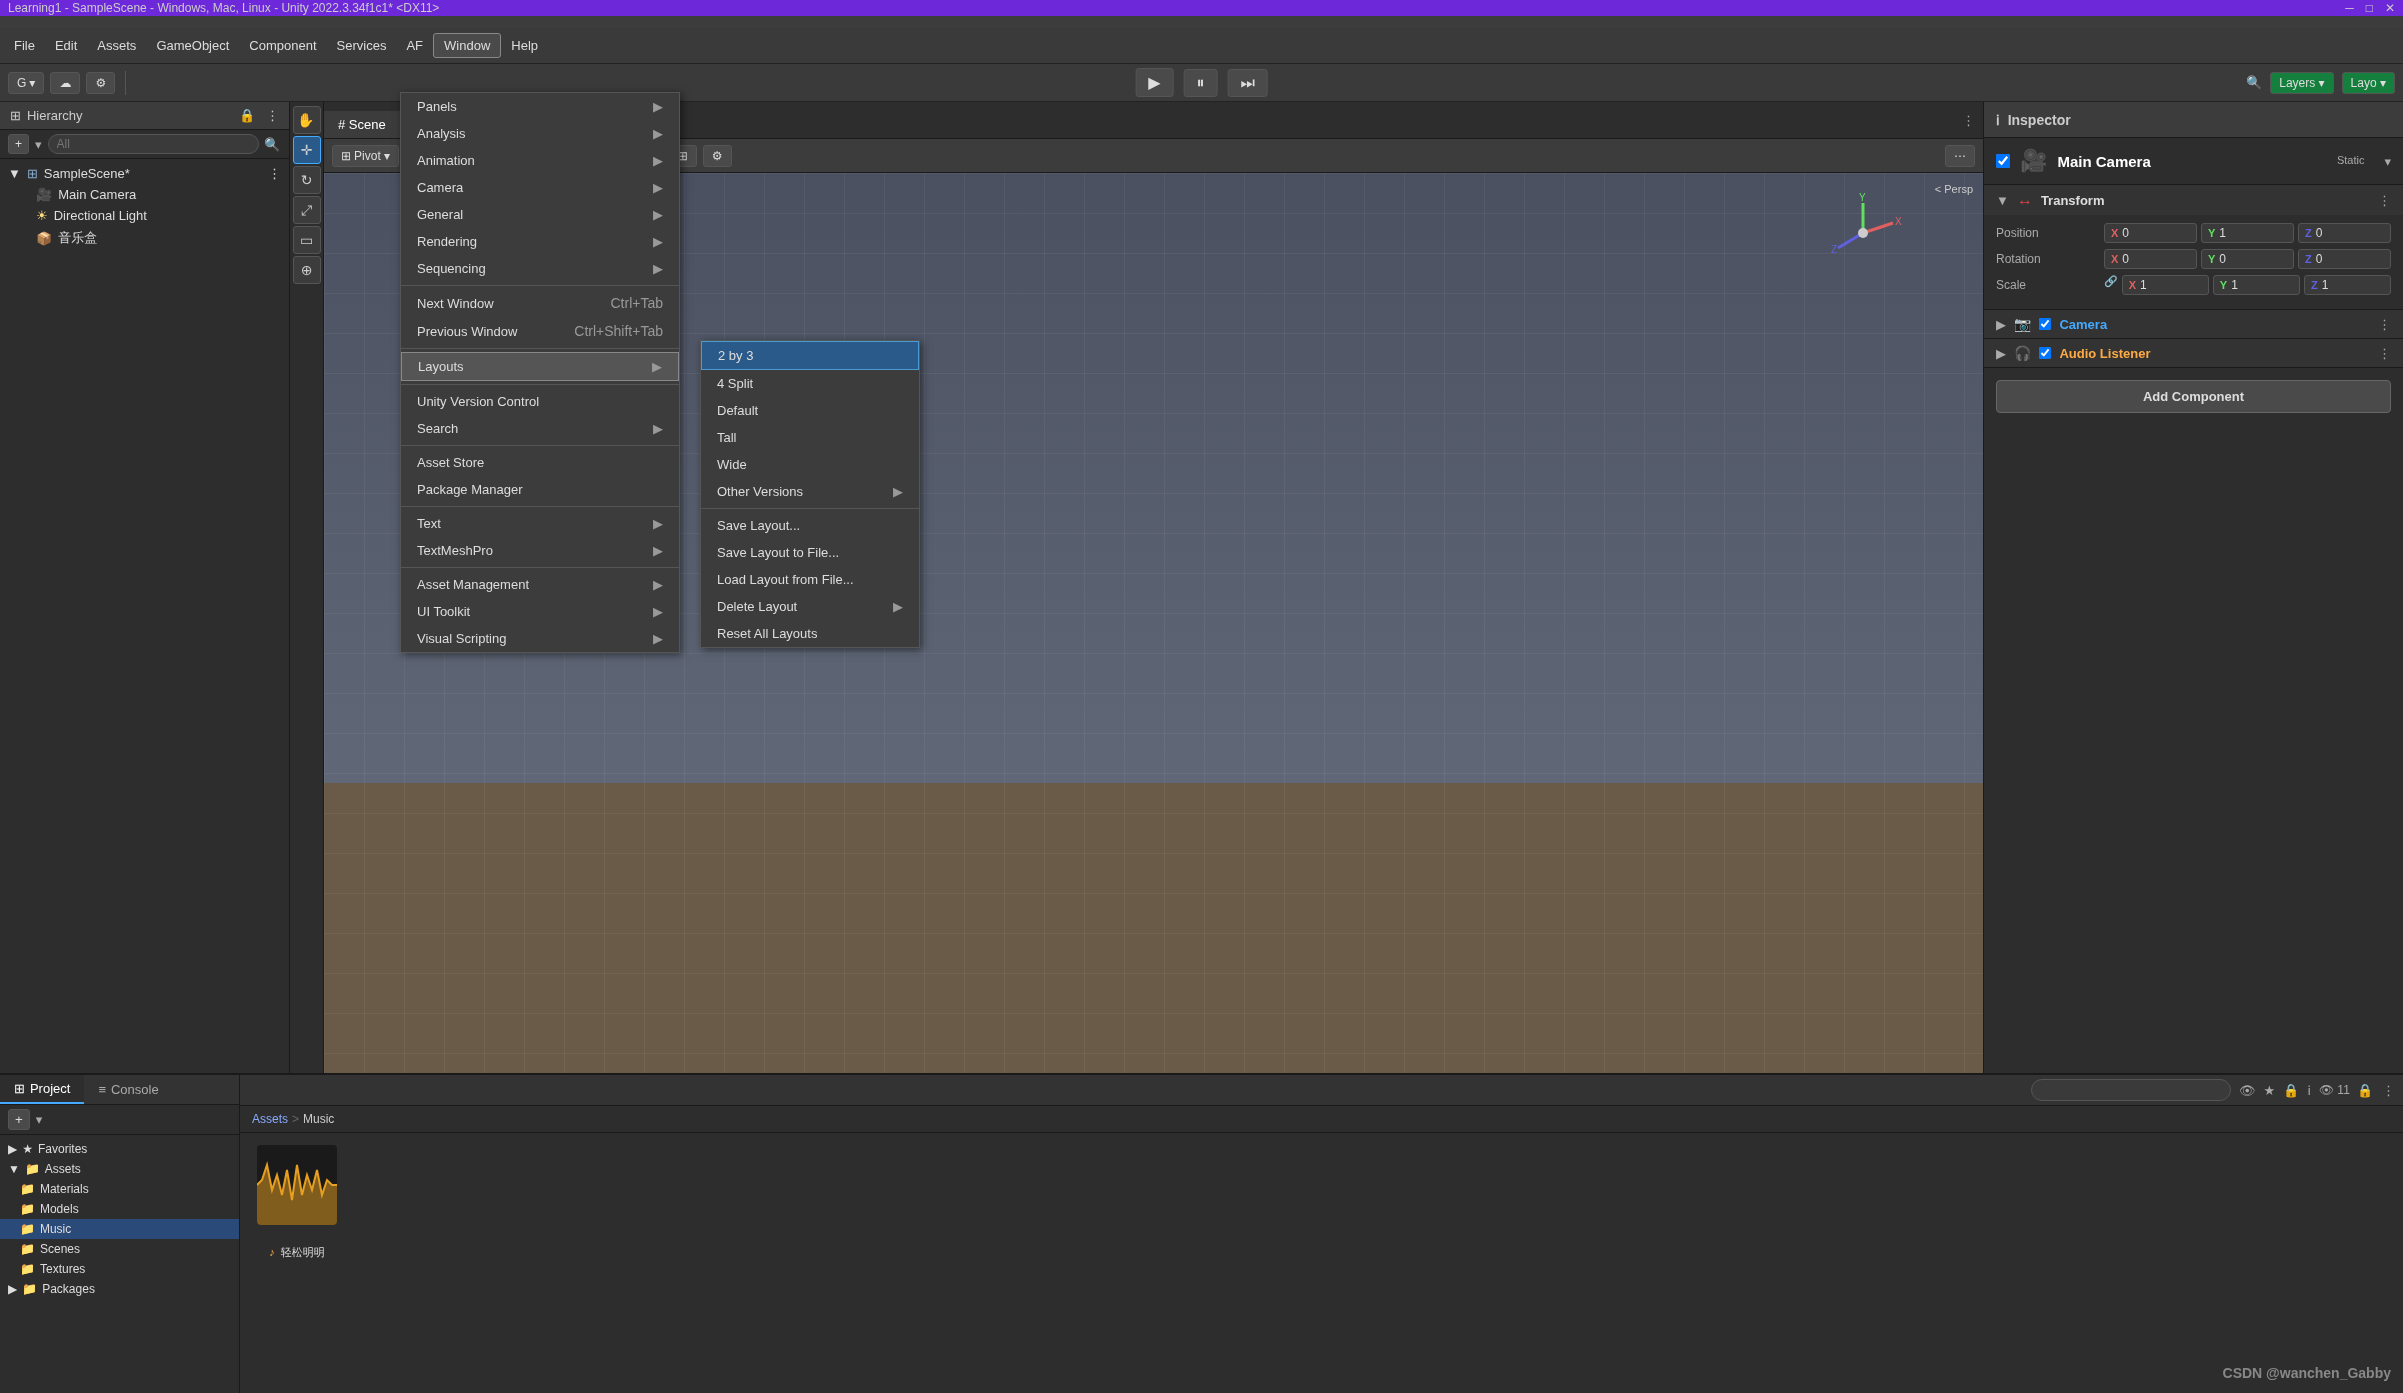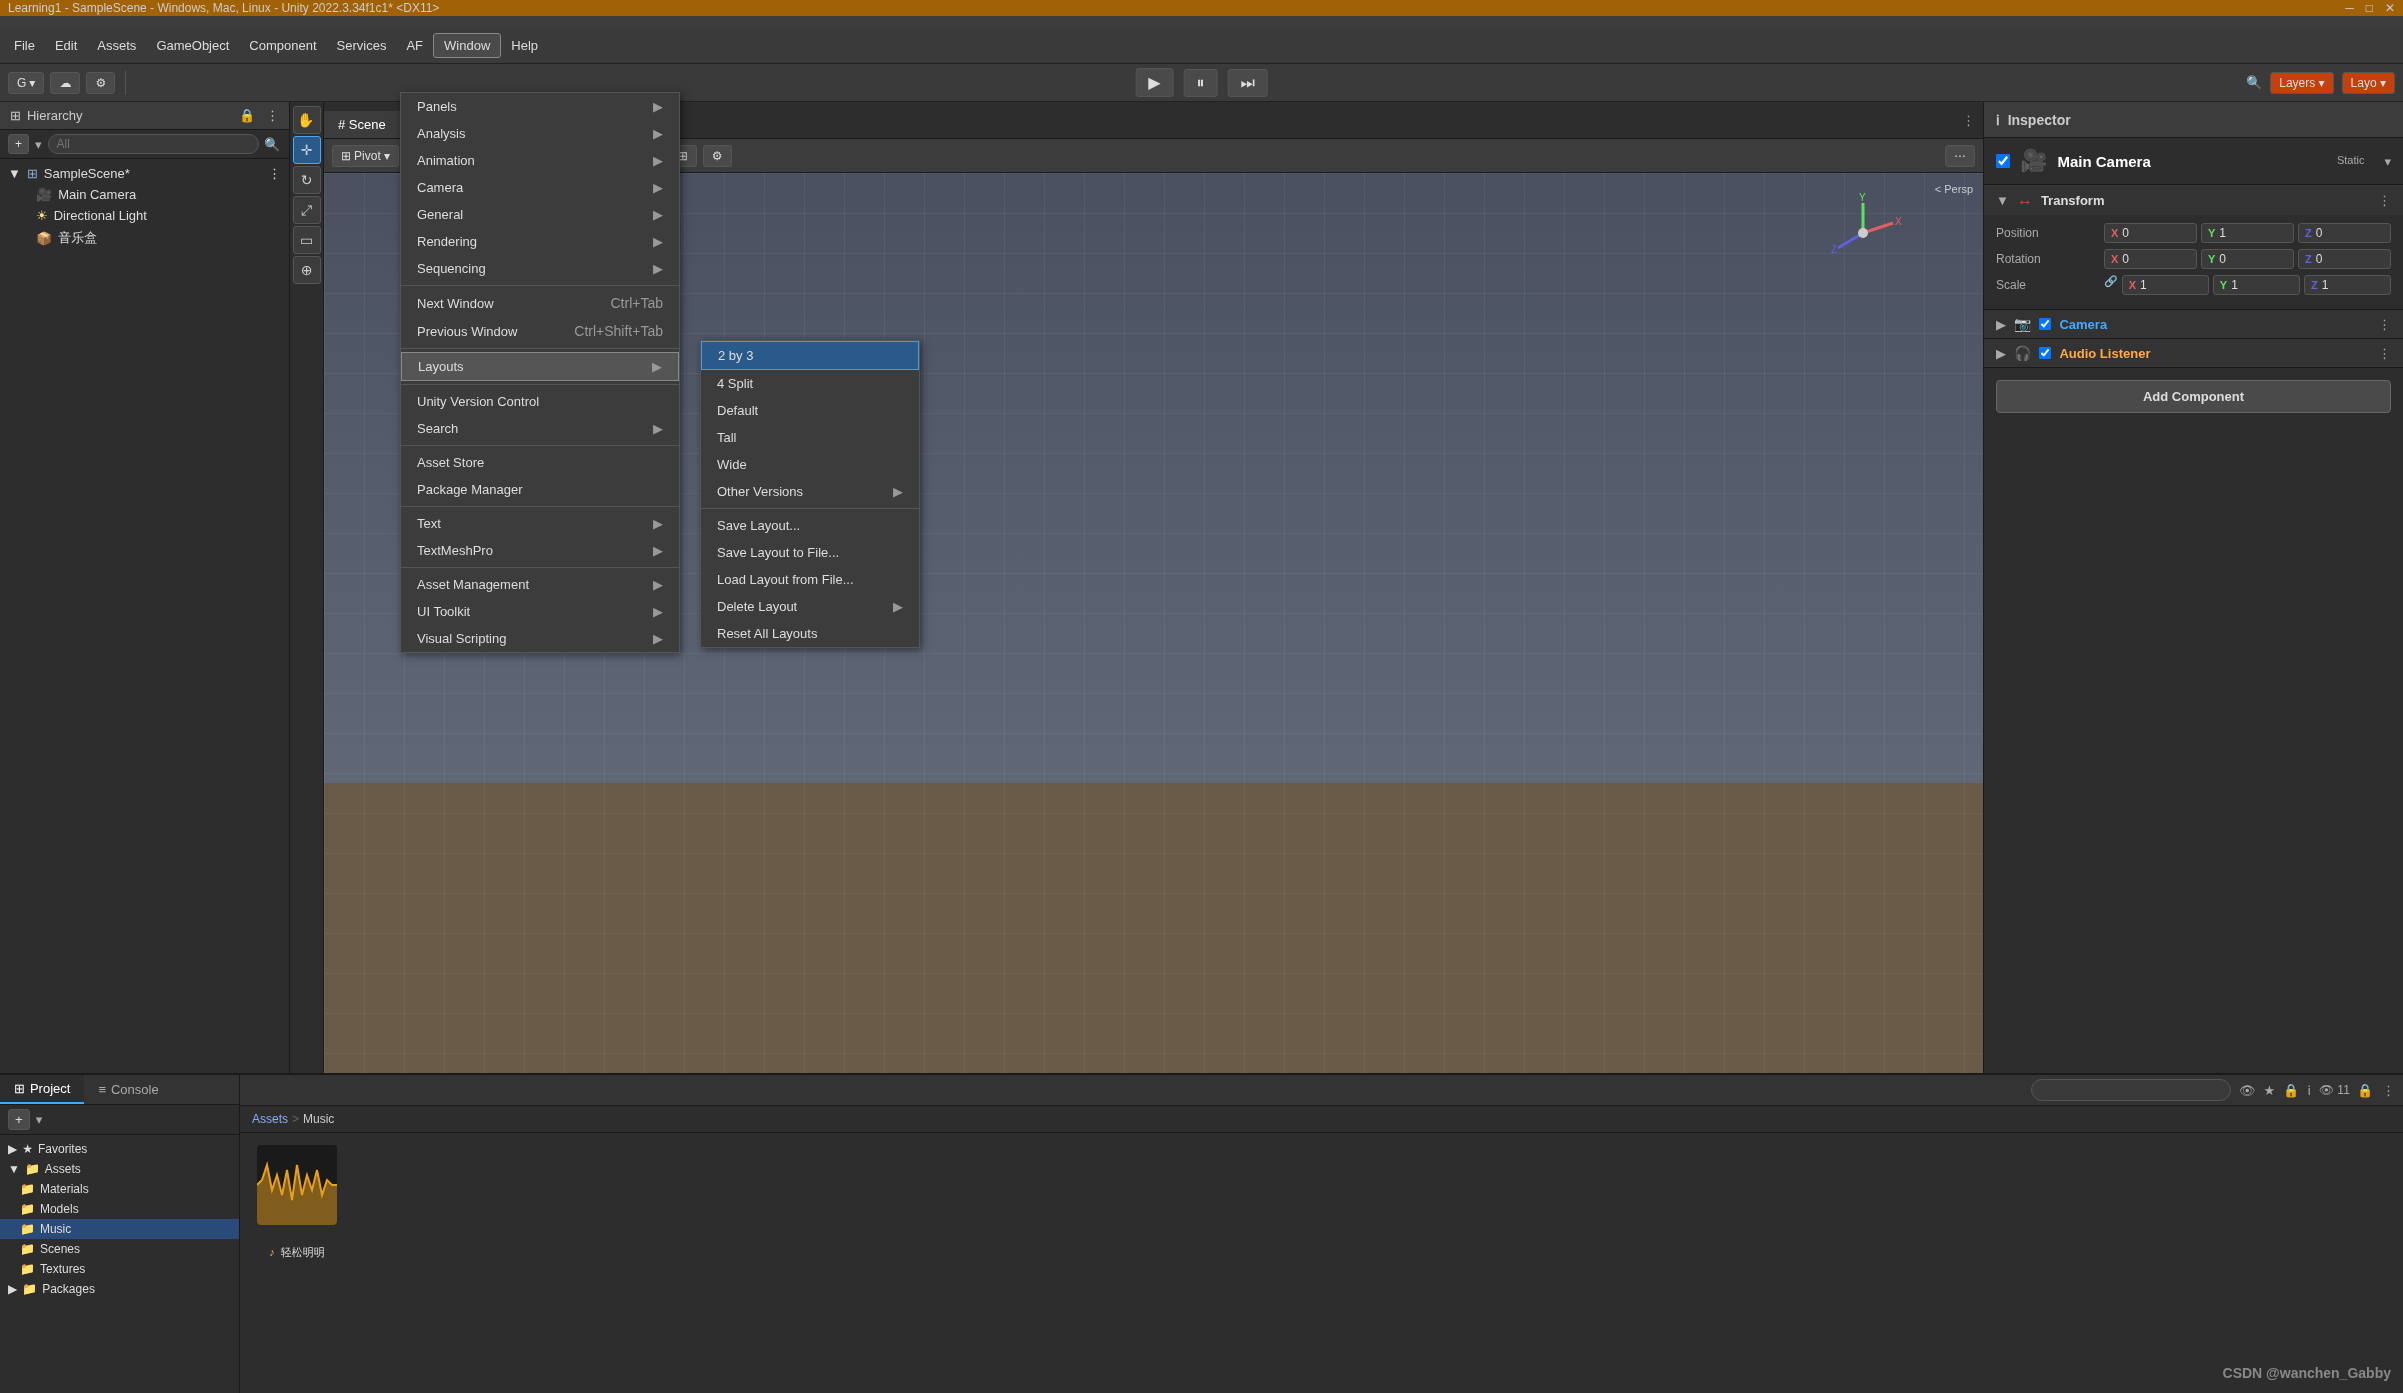--- a/index.html
+++ b/index.html
@@ -9,21 +9,21 @@
       background: #3c3c3c;
       color: #ddd;
       width: 2403px;
       height: 1393px;
       overflow: hidden;
       position: relative;
     }
 
     
     .title-bar {
-      background: #a16207;
+      background: #6d28d9;
       height: 16px;
       display: flex;
       align-items: center;
       padding: 0 8px;
       color: #ccc;
       font-size: 12px;
       position: absolute;
       top: 0; left: 0; right: 0;
     }
 
@@ -87,21 +87,21 @@
       transform: translateX(-50%);
     }
     .play-btn { background: #4a4a4a; border: 1px solid #555; border-radius: 3px; padding: 4px 12px; cursor: pointer; color: #ddd; font-size: 16px; }
     .toolbar-right {
       margin-left: auto;
       display: flex;
       align-items: center;
       gap: 8px;
     }
     .layers-dropdown {
-      background: #c2410c;
+      background: #15803d;
       border: 1px solid #555;
       color: #ddd;
       padding: 3px 8px;
       border-radius: 3px;
       cursor: pointer;
       font-size: 12px;
     }
 
     
     .main-layout {

